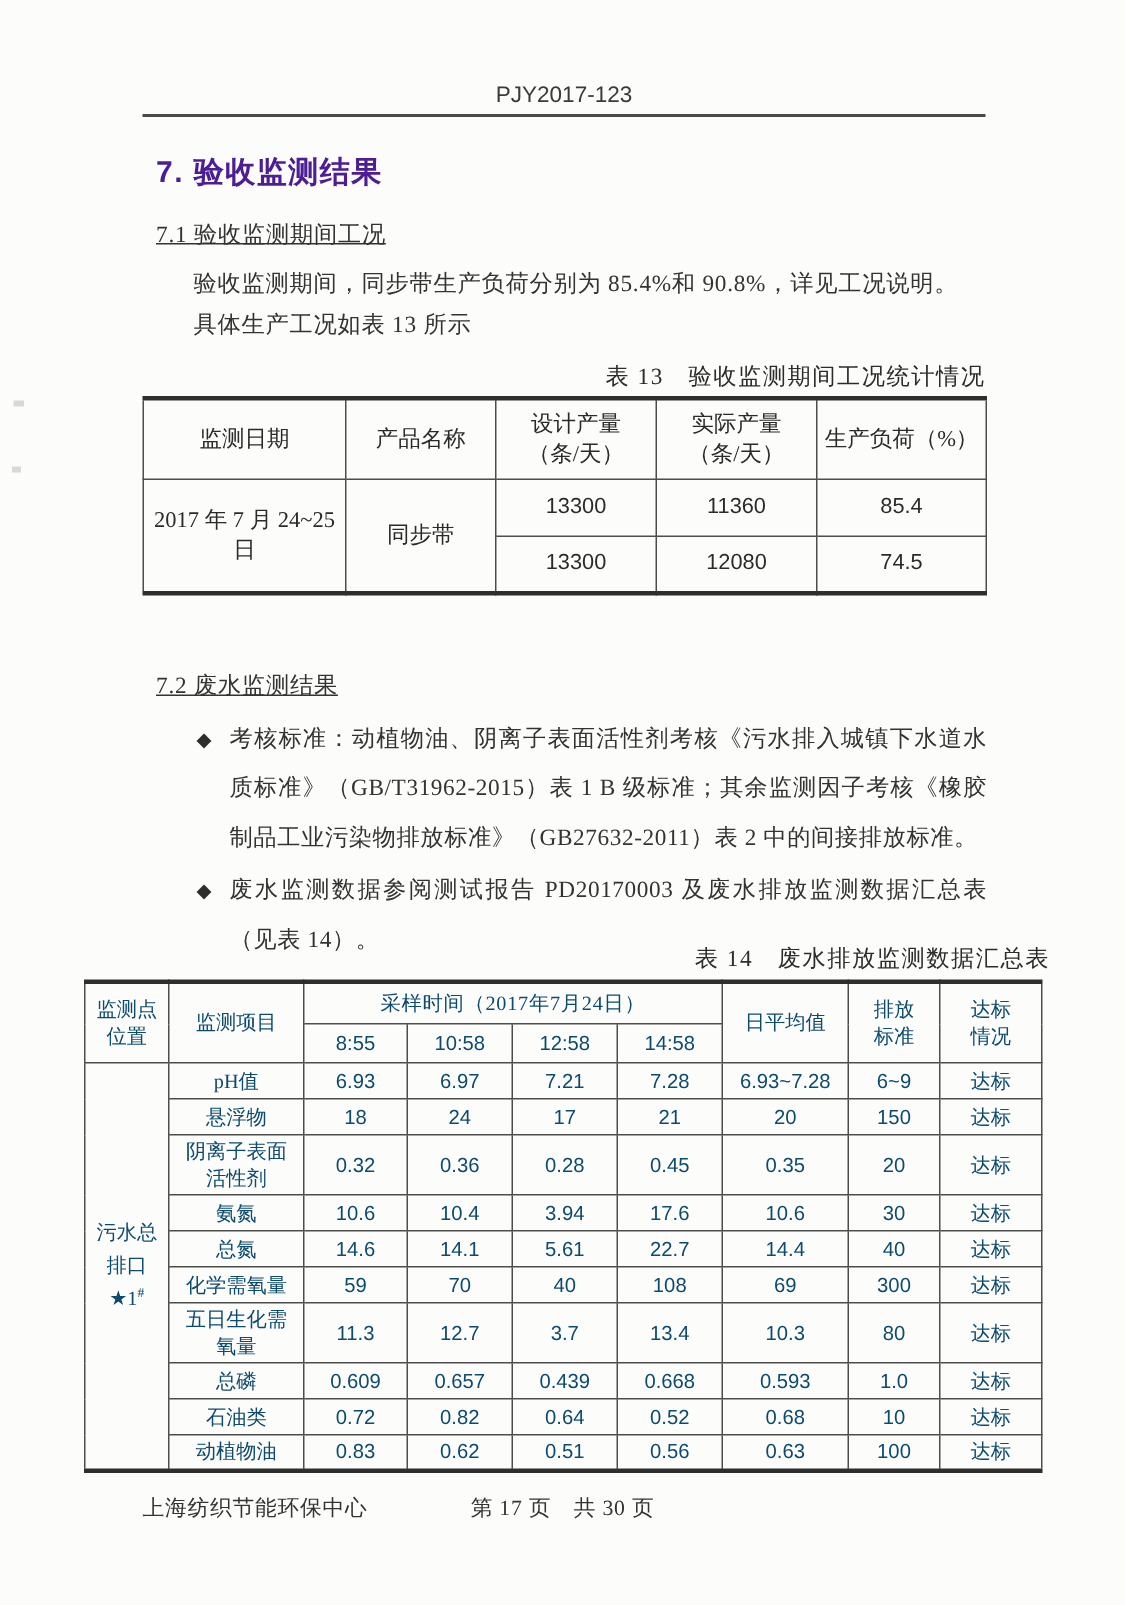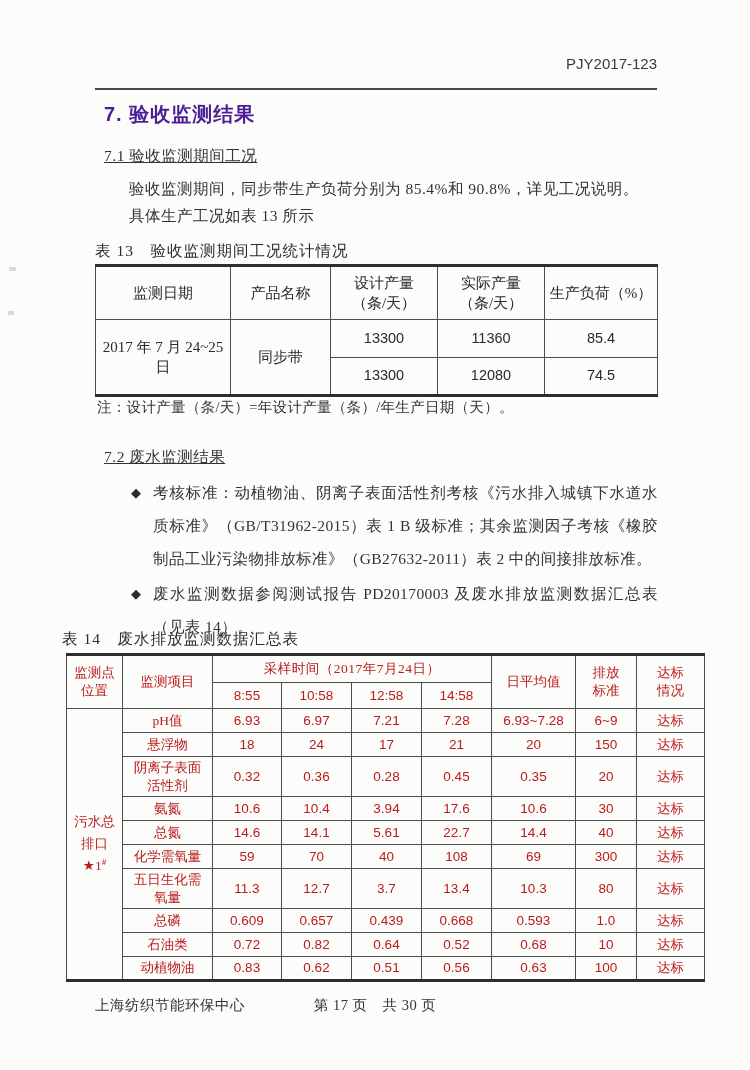--- a/index.html
+++ b/index.html
@@ -6,38 +6,38 @@
   html,body { background:#e8e8e6; }
   .page {
     position:relative; width:750px; height:1070px; margin:0 auto;
     background:#fcfcfb; overflow:hidden;
     font-family:"Liberation Serif", serif; color:#2f2f2f;
   }
   .scan-speck { position:absolute; background:#b9b9b6; opacity:.55; }
 
   .doc-number {
     position:absolute; top:55px; left:95px; width:562px;
-    text-align:right; font-family:"Liberation Sans", sans-serif;
-    font-size:15px; color:#3a3a3a; padding-bottom:16px;
+    text-align:center; font-family:"Liberation Sans", sans-serif;
+    font-size:15px; color:#3a3a3a; padding-bottom:4px;
     border-bottom:2px solid #4a4a48;
   }
   .h7 {
     position:absolute; top:101px; left:104px;
     font-family:"Liberation Sans", sans-serif; font-weight:bold;
     font-size:20px; color:#4c1d95; letter-spacing:1px;
   }
   .h-sub { position:absolute; left:104px; font-size:15.5px; color:#333; letter-spacing:.5px;text-decoration:underline; }
   .h71 { top:146px; }
   .h72 { top:447px; }
   .para { position:absolute; left:129px; font-size:15.5px; color:#333; letter-spacing:.5px; }
   .p1 { top:179px; }
   .p2 { top:206px; }
 
   .tbl-title {
-    position:absolute; text-align:left; font-size:15.5px; color:#2c2c2c; letter-spacing:1px;
+    position:absolute; text-align:right; font-size:15.5px; color:#2c2c2c; letter-spacing:1px;
   }
   .t13-title { top:241px; left:95px; width:562px; }
   .t14-title { top:629px; left:62px; width:638px; }
 
   table { border-collapse:collapse; table-layout:fixed; position:absolute; background:transparent; }
   .t13 {
     top:264px; left:95px; width:562px;
     font-size:15px; color:#2a2a2a;
     border-top:3px solid #2e2e2c; border-bottom:3px solid #2e2e2c;
   }
@@ -56,22 +56,22 @@
   .bullet-icon {
     flex:0 0 22px; font-size:13px; color:#2d2d2d; line-height:33px;
     font-family:"Liberation Sans", sans-serif;
   }
   .bullet-text {
     flex:1; font-size:15.5px; line-height:33px; color:#333;
     text-align:justify; letter-spacing:.4px;
   }
 
   .t14 {
-    top:653px; left:66px; width:638px;
-    font-size:13.5px; color:#b91c1c;
+    top:653px; left:56px; width:638px;
+    font-size:13.5px; color:#0c4a6e;
     border-top:3px solid #2e2e2c; border-bottom:3px solid #2e2e2c;
   }
   .t14 th, .t14 td {
     border:1px solid #4d4d4b; text-align:center; vertical-align:middle;
     font-weight:normal; padding:1px 2px; line-height:1.3;
   }
   .t14 .hr1 { height:28px; }
   .t14 .hr2 { height:26px; }
   .t14 .sr { height:24px; }
   .t14 .dr { height:40px; }
@@ -134,21 +134,20 @@
       <td class="num">85.4</td>
     </tr>
     <tr class="drow">
       <td class="num">13300</td>
       <td class="num">12080</td>
       <td class="num">74.5</td>
     </tr>
   </tbody>
     </table>
 
-  <div class="t13-note">注：设计产量（条/天）=年设计产量（条）/年生产日期（天）。</div>
 
   <div class="h-sub h72">7.2 废水监测结果</div>
 
   <div class="bullets">
     <div class="bullet">
       <span class="bullet-icon">◆</span>
       <span class="bullet-text">考核标准：动植物油、阴离子表面活性剂考核《污水排入城镇下水道水质标准》（GB/T31962-2015）表 1 B 级标准；其余监测因子考核《橡胶制品工业污染物排放标准》（GB27632-2011）表 2 中的间接排放标准。</span>
     </div>
     <div class="bullet">
       <span class="bullet-icon">◆</span>

